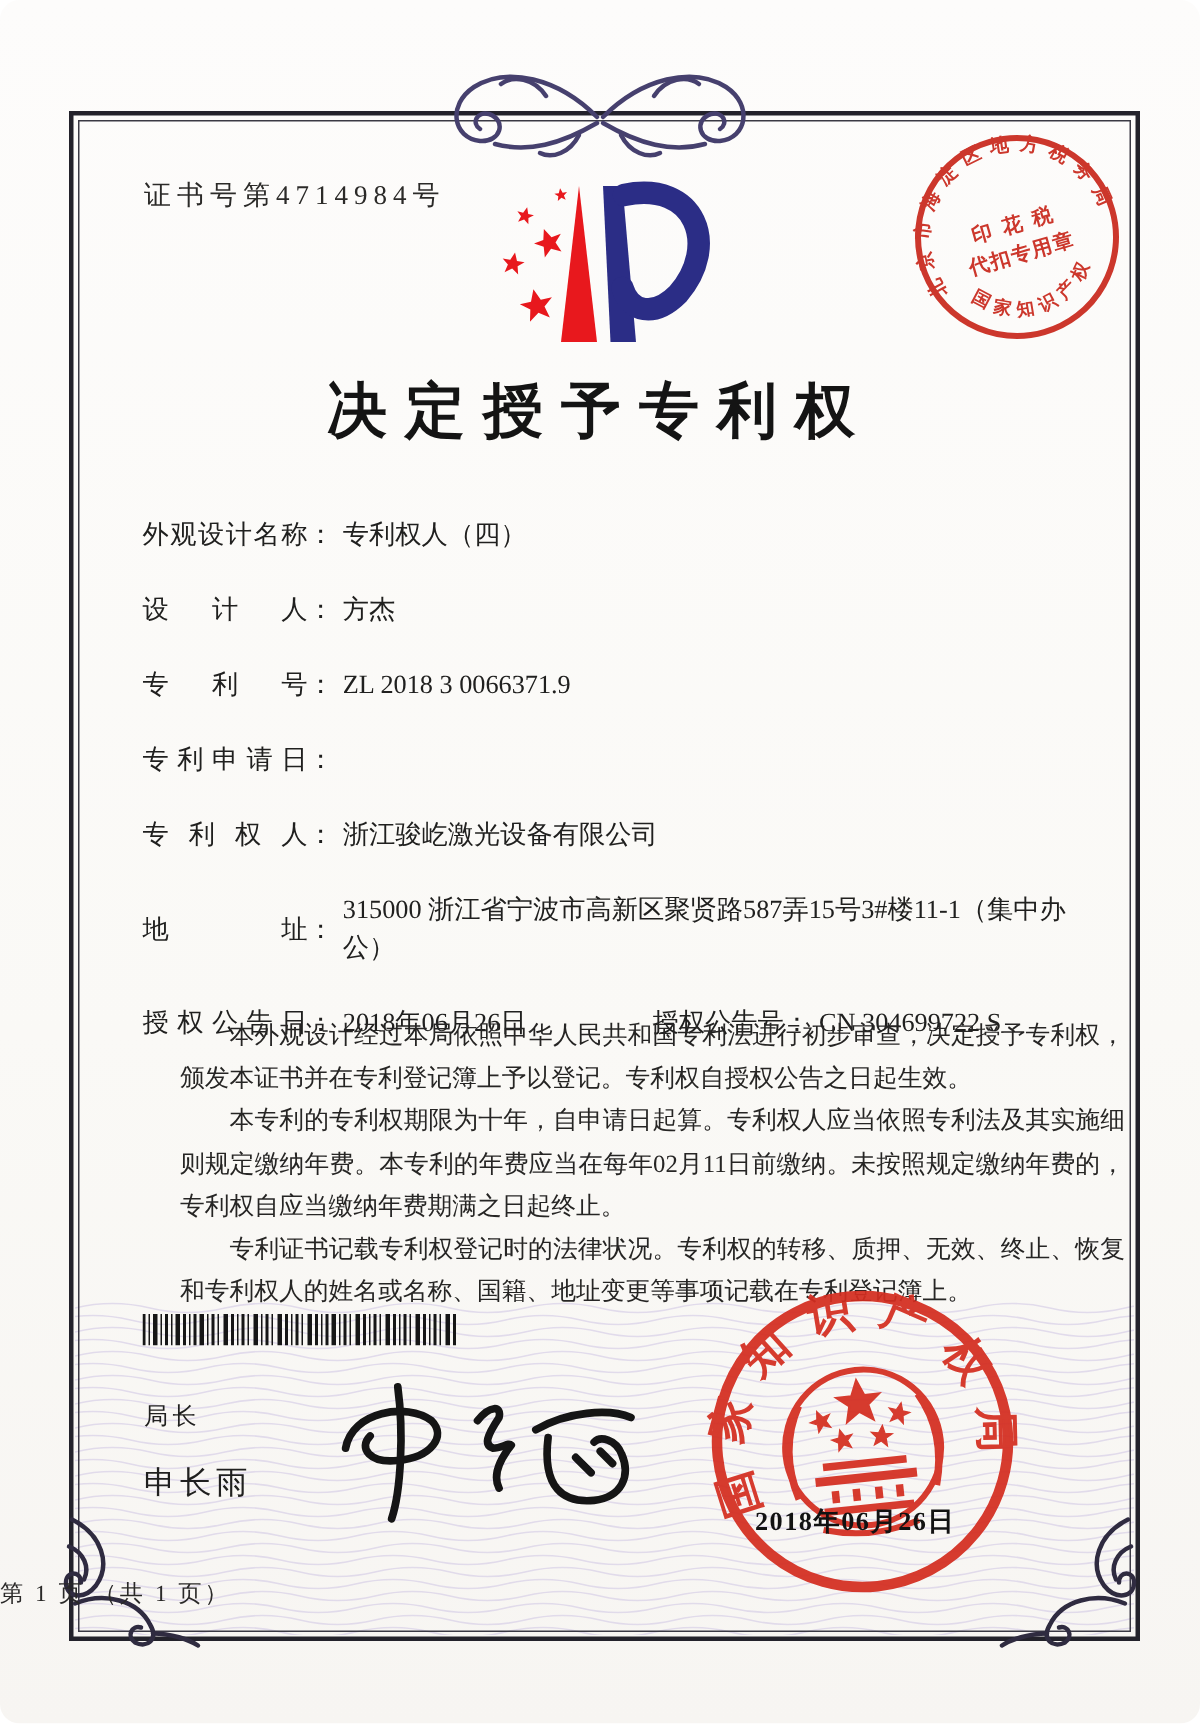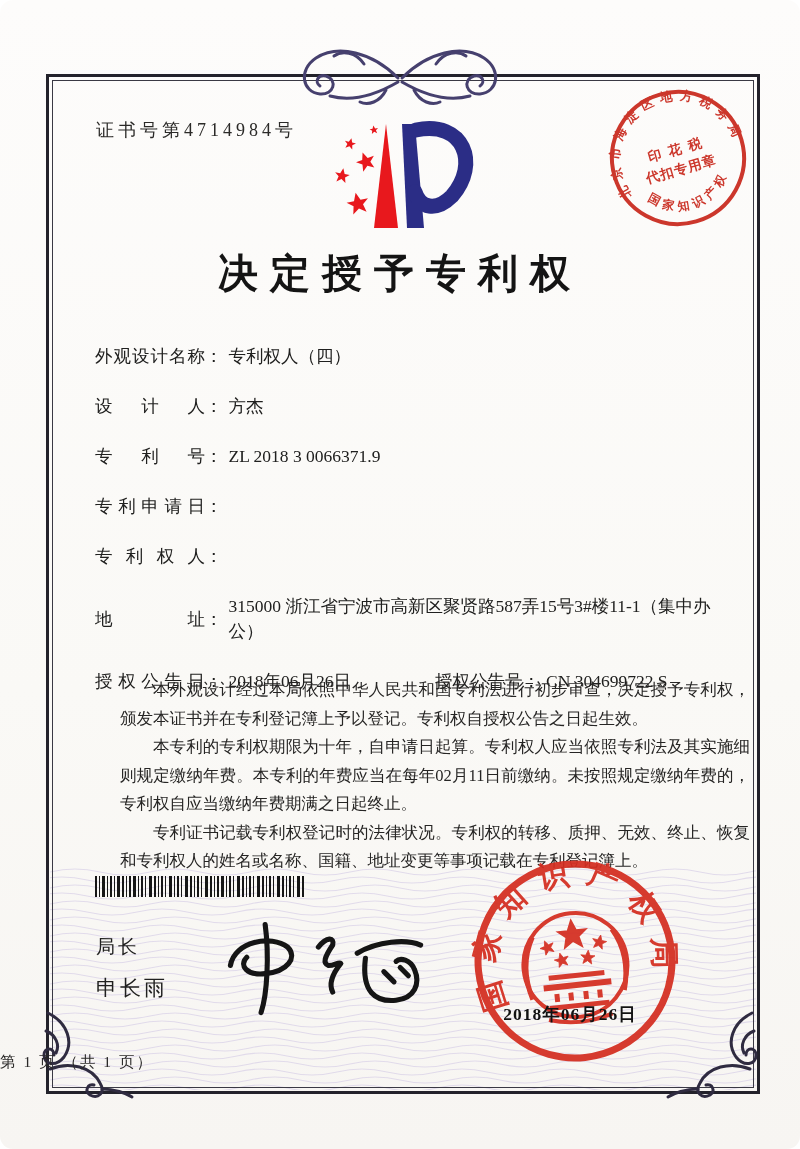--- a/index.html
+++ b/index.html
@@ -31,21 +31,21 @@
   .fields { position:absolute; left:95px; top:344px; width:618px; font-size:17.5px; }
   .field-row { display:flex; align-items:center; margin-bottom:25px; line-height:25px; }
   .field-label { width:110px; flex:0 0 110px; text-align:justify; text-align-last:justify; }
   .field-colon { flex:0 0 auto; padding-right:6px; }
   .field-value { flex:1 1 auto; max-width:520px; }
   .row-last { display:flex; }
   .grant-group { display:flex; margin-left:84px; }
   .paragraphs { position:absolute; left:84px; top:676px; width:630px; font-size:16.5px; line-height:28.5px; text-align:justify; color:#262524;margin-left:36px; }
   .paragraphs p { text-indent:2em; }
   .barcode { position:absolute; left:95px; top:876px; width:212px; height:21px; z-index:2; }
-  .sign-title { position:absolute; left:96px; top:934px; font-size:19px; letter-spacing:3px; z-index:2;text-align:center; }
+  .sign-title { position:absolute; left:96px; top:934px; font-size:16px; letter-spacing:3px; z-index:2;text-align:center; }
   .sign-name  { position:absolute; left:96px; top:974px; font-size:21px; letter-spacing:3px; z-index:2; }
   .signature  { position:absolute; left:212px; top:912px; width:225px; height:108px; z-index:2; }
   .office-stamp {
     position:absolute; left:470px; top:856px; width:210px; height:210px;
     transform:rotate(-6deg); opacity:.93; z-index:3;
   }
   .stamp-date {
     position:absolute; left:468px; top:1002px; width:204px; text-align:center;
     font-size:17.5px; font-weight:bold; color:#121212; letter-spacing:1px; z-index:4;
   }
@@ -188,20 +188,21 @@
         <span class="field-colon">：</span>
       <span class="field-value">ZL 2018 3 0066371.9</span>
     </div>
     <div class="field-row">
       <span class="field-label">专利申请日</span>
         <span class="field-colon">：</span>
     </div>
     <div class="field-row">
       <span class="field-label">专利权人</span>
         <span class="field-colon">：</span>
+      <span class="field-value">浙江骏屹激光设备有限公司</span>
     </div>
     <div class="field-row">
       <span class="field-label">地址</span>
         <span class="field-colon">：</span>
       <span class="field-value">315000 浙江省宁波市高新区聚贤路587弄15号3#楼11-1（集中办公）</span>
     </div>
     <div class="field-row row-last">
       <span class="field-label">授权公告日</span>
         <span class="field-colon">：</span>
       <span class="field-value" style="flex:0 0 auto">2018年06月26日</span>

